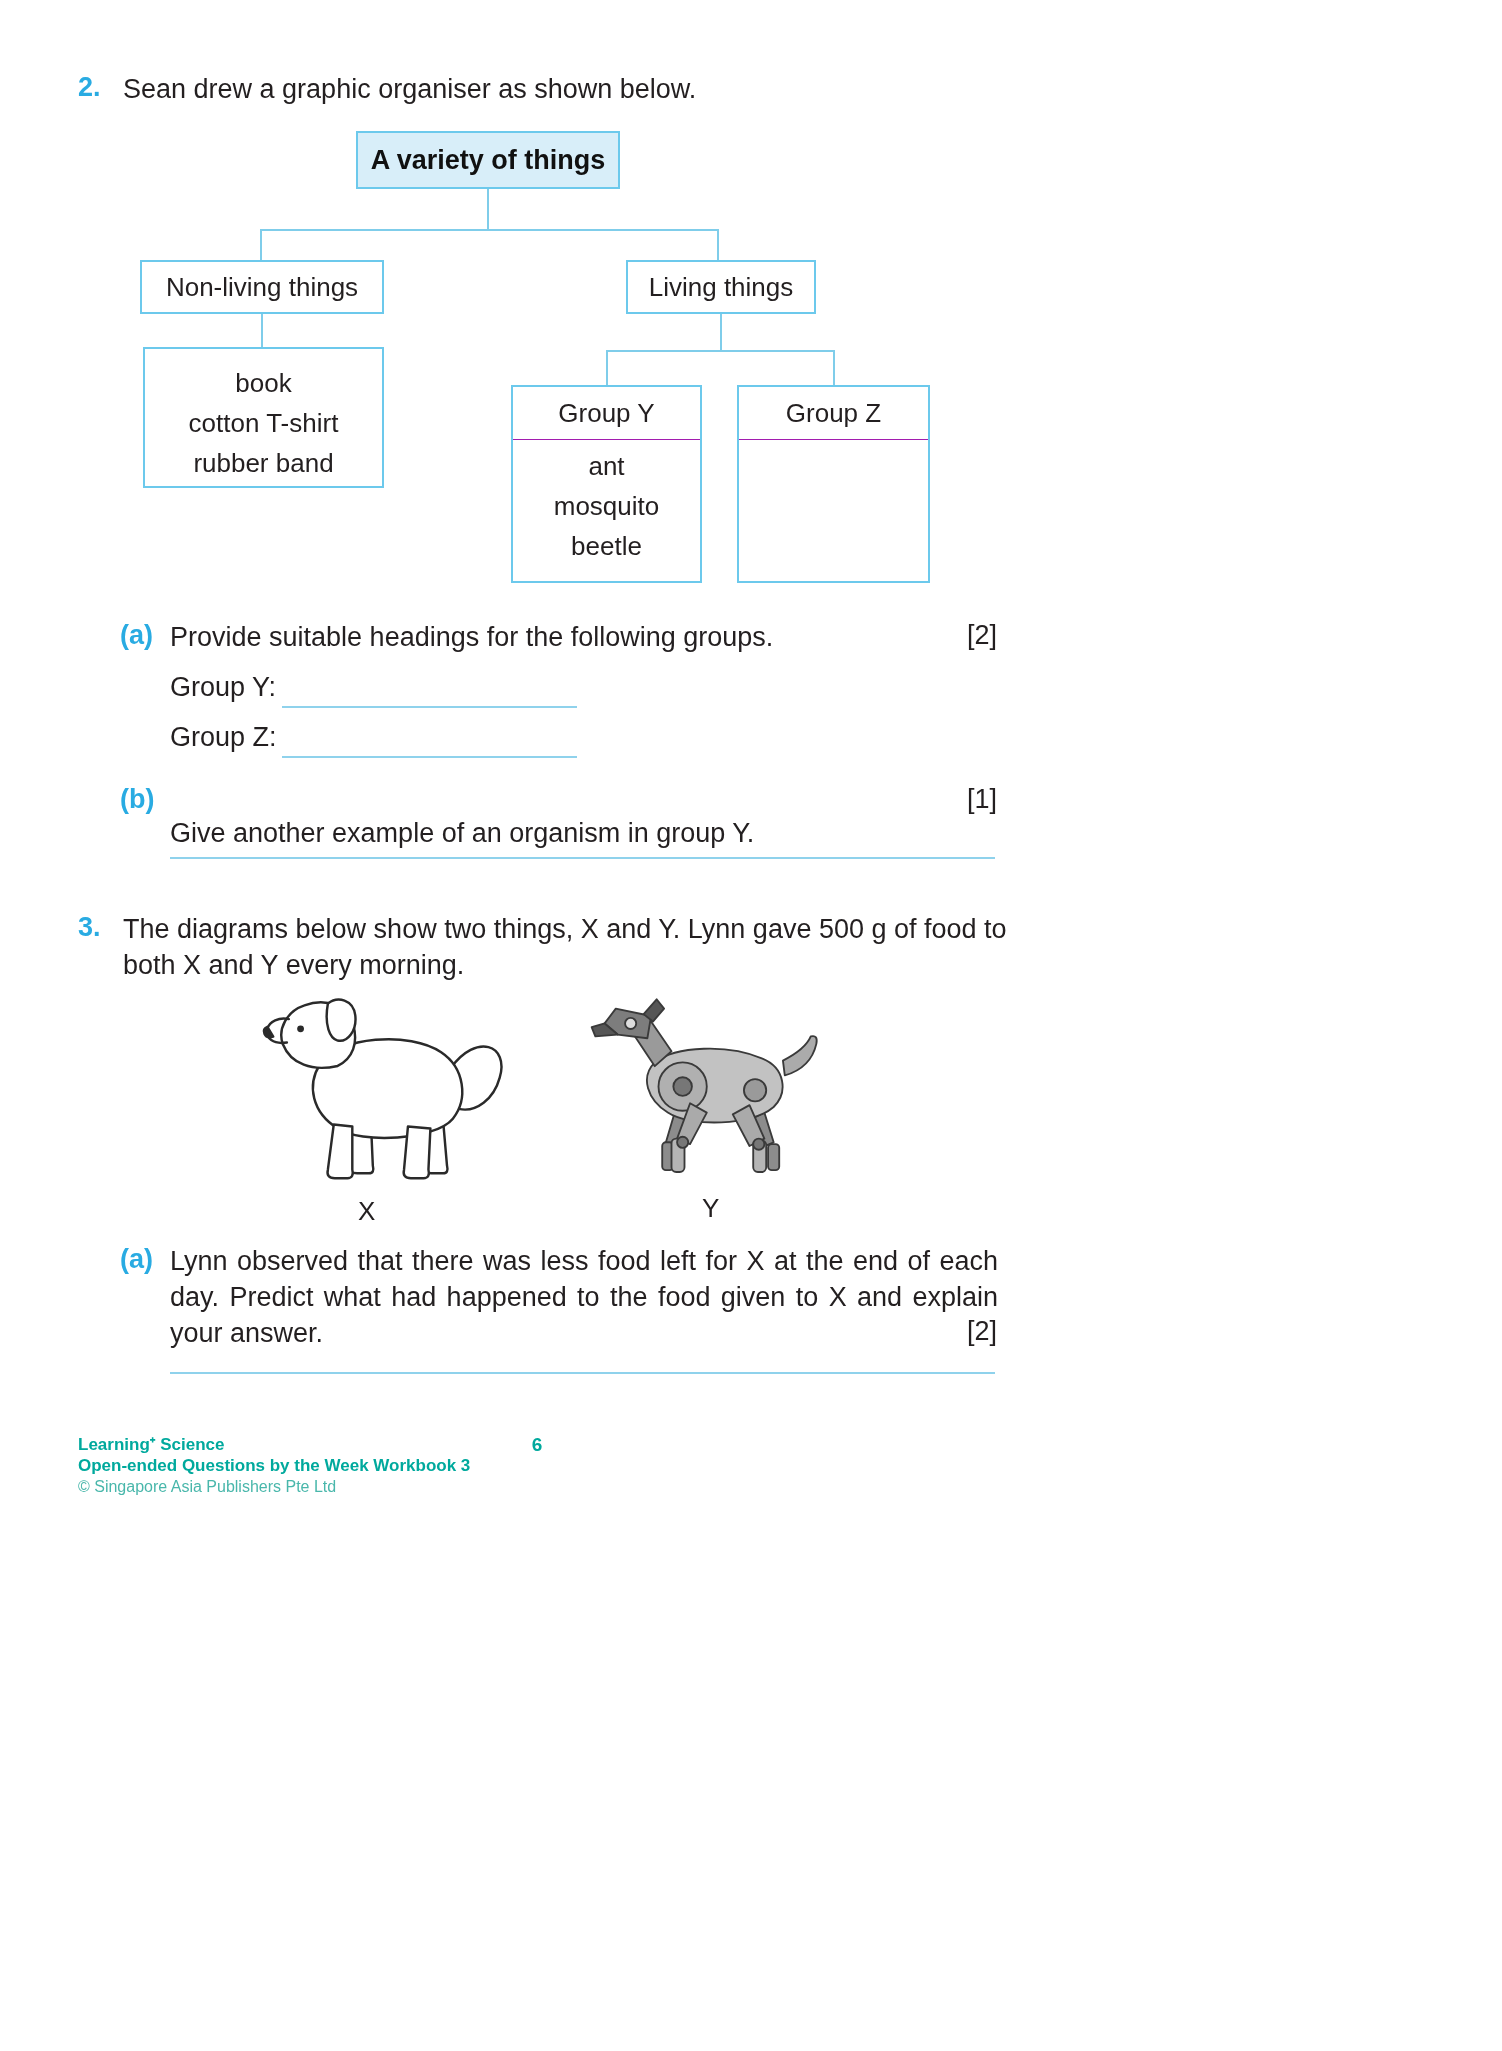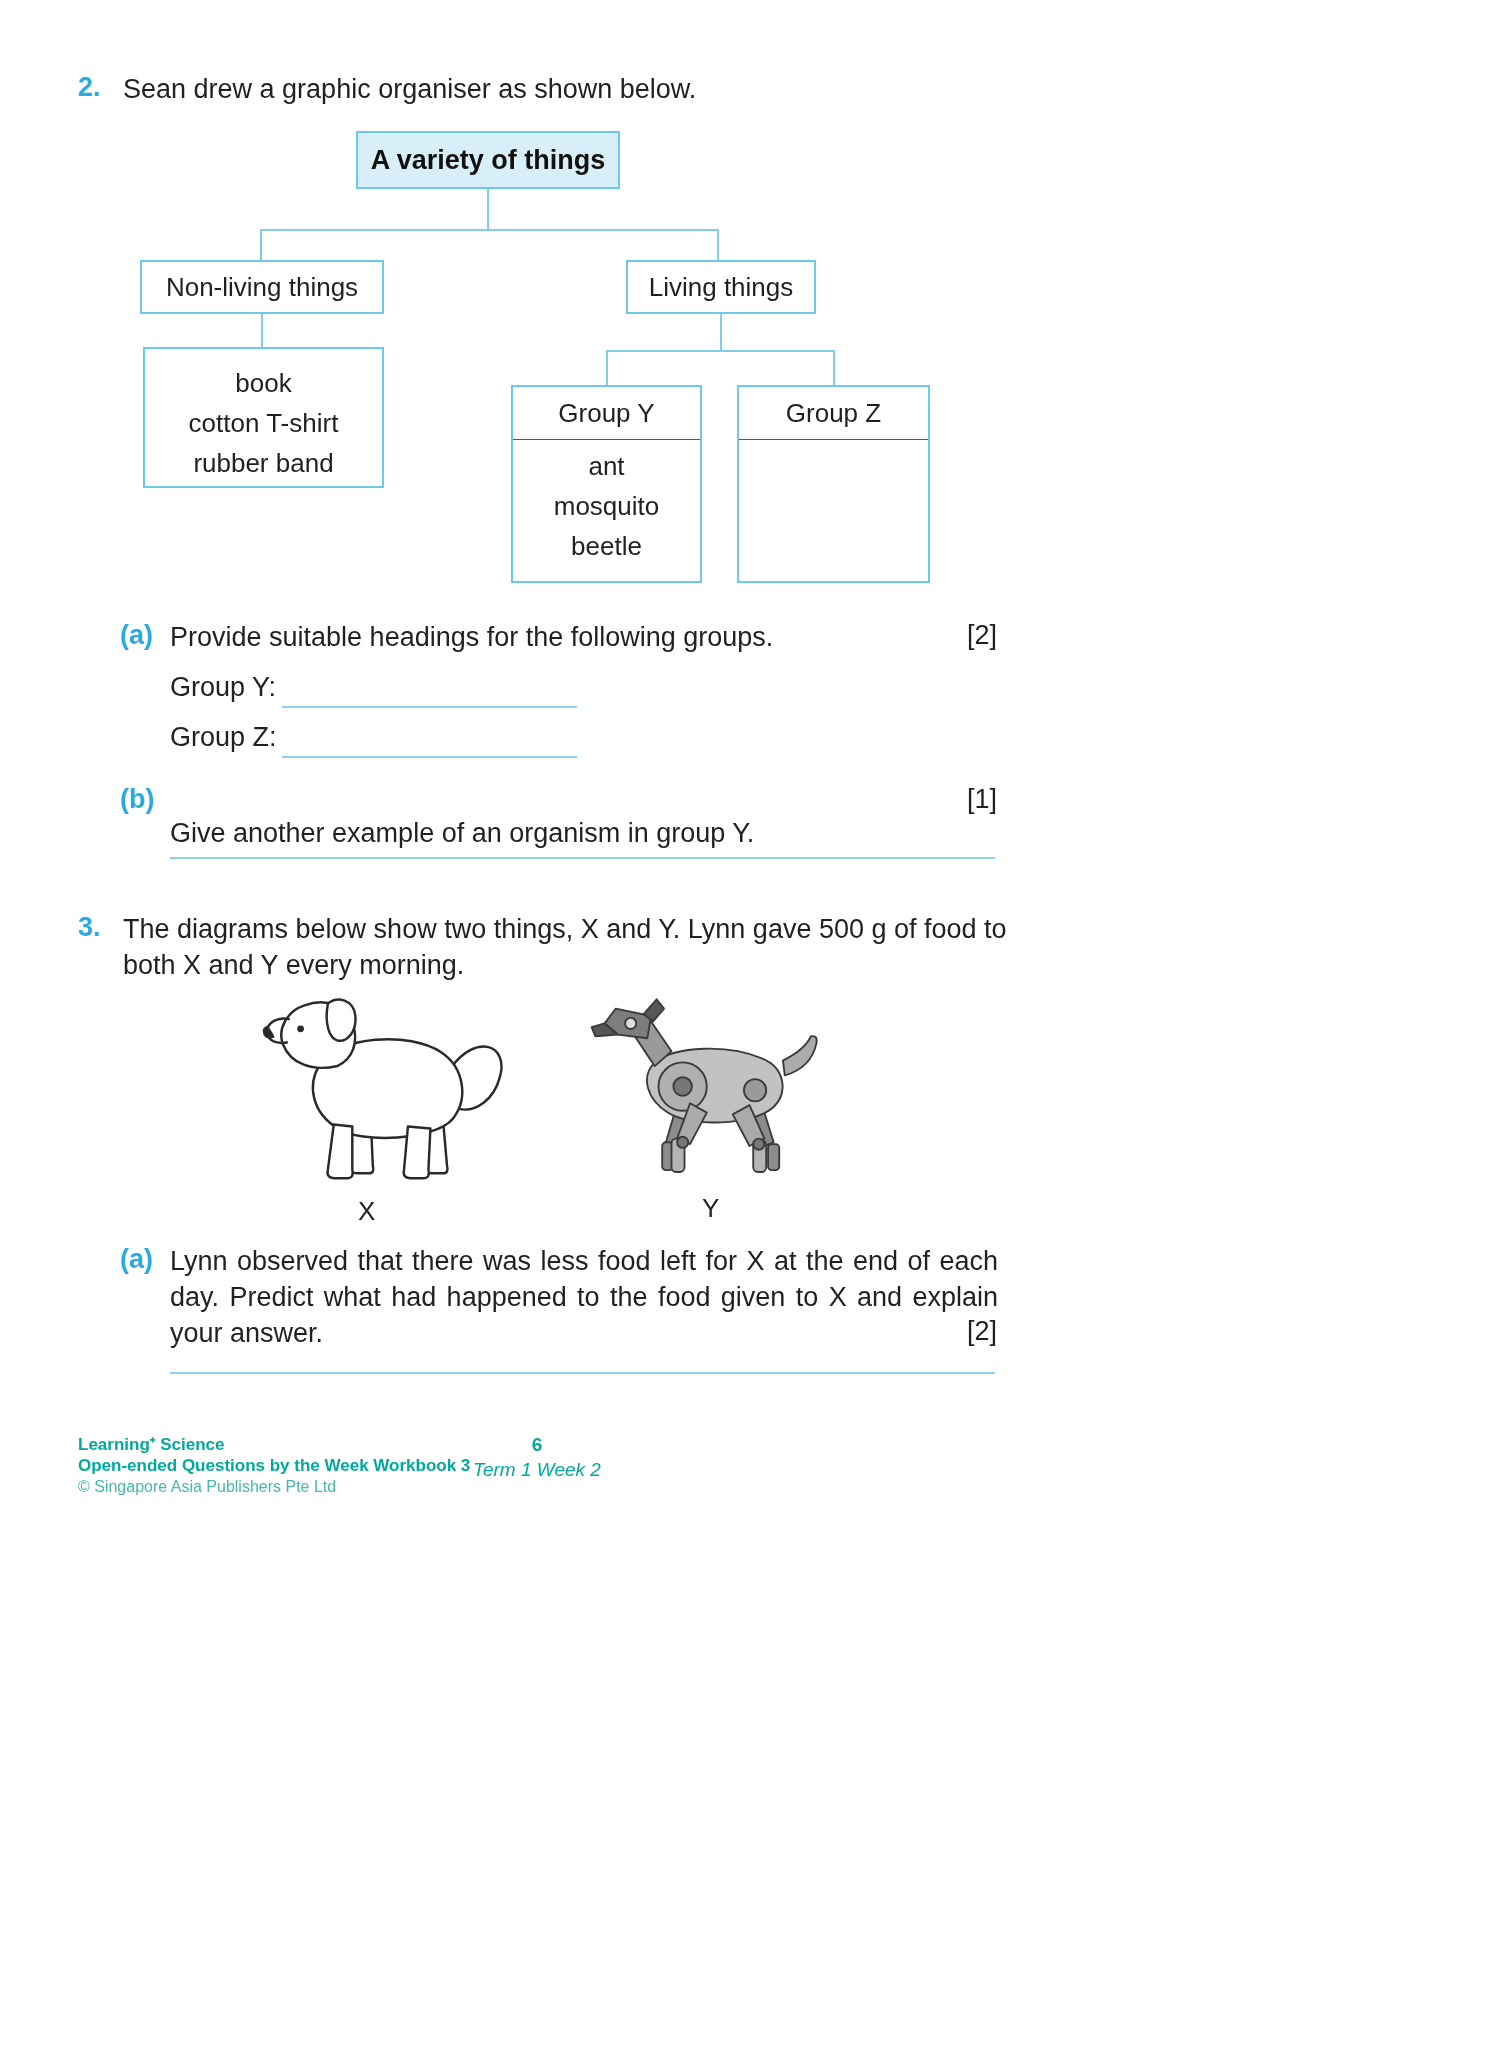--- a/index.html
+++ b/index.html
@@ -169,16 +169,15 @@
   <div class="marks" style="top:1316px;">[2]</div>
   <div class="answer-line" style="left:170px; top:1372px; width:825px;"></div>
 
   <div class="footer-left">
     <div>Learning⁺ Science</div>
     <div>Open-ended Questions by the Week Workbook 3</div>
     <div class="pub">© Singapore Asia Publishers Pte Ltd</div>
   </div>
   <div class="footer-center">
     <div class="pageno">6</div>
-    <div class="week">Term 1 Week 2</div>
   </div>
 
 </div>
 
 </body></html>

